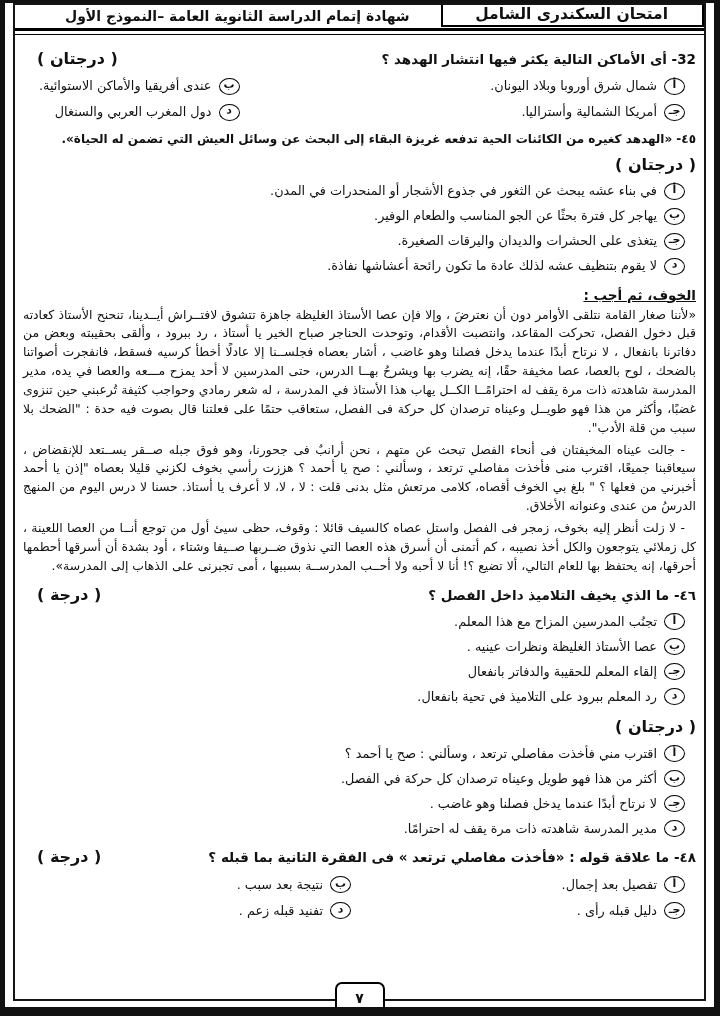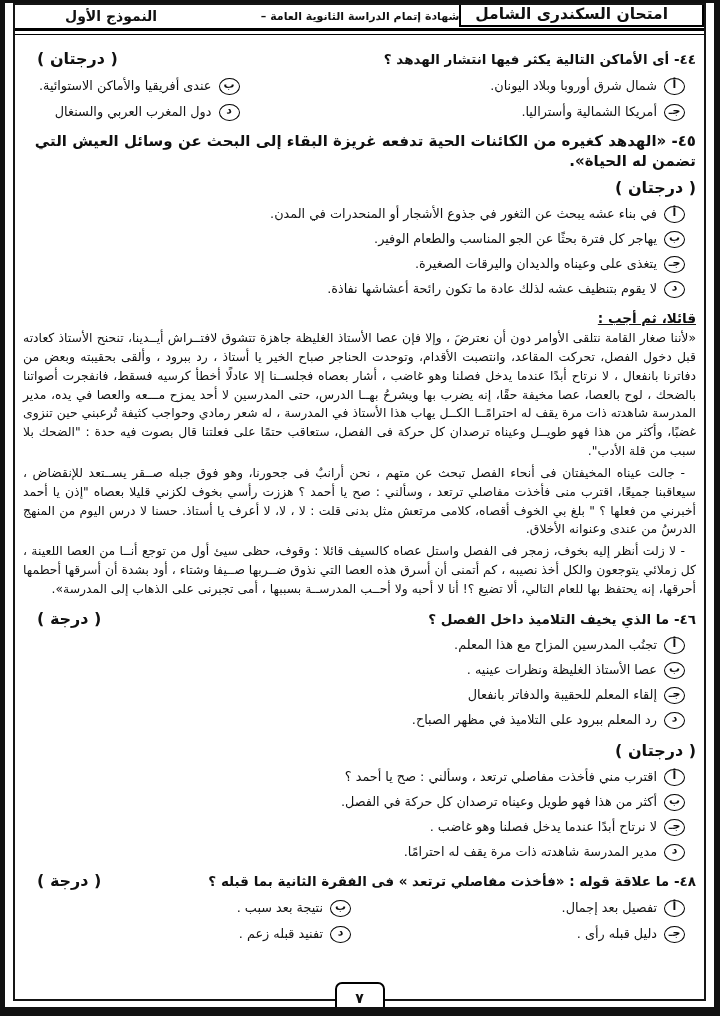--- a/index.html
+++ b/index.html
@@ -26,27 +26,27 @@
   
   .hdr{
     display:flex;align-items:center;
     height:22px;
     padding:0 0 0 4px;
   }
   .exam-box{
     border:2px solid #000;
     border-top:none;
     font-weight:bold;font-size:15.5px;
-    padding:1px 34px 2px 14px;
+    padding:1px 34px 2px 32px;
     white-space:nowrap;
     line-height:1.1;
   }
   .cert{
-    flex:1;text-align:right;
-    font-weight:bold;font-size:11px;
+    flex:1;text-align:left;
+    font-weight:bold;font-size:14px;
     white-space:nowrap;
   }
   .model{
     font-weight:bold;font-size:14px;
     padding-left:46px;white-space:nowrap;
   }
   .rule{
     height:3px;
     border-top:3px solid #000;
     border-bottom:1.5px solid #000;
@@ -72,21 +72,21 @@
     border:1.5px solid #000;border-radius:50%;
     display:flex;align-items:center;justify-content:center;
     font-weight:bold;font-size:11px;
     padding-bottom:2px;box-sizing:border-box;
   }
   .two-col{display:grid;grid-template-columns:1fr 1fr;}
   .two-col .opt{margin-top:9px;}
   .pad-r{padding-right:120px;}
   .q48-grid{grid-template-columns:48% 52%;}
   .q48-grid .opt-left{padding-right:22px;}
-  .statement{font-weight:bold;font-size:15px;line-height:1.3;margin-top:11px;}
+  .statement{font-weight:bold;font-size:12px;line-height:1.3;margin-top:11px;}
   .read-head{
     font-weight:bold;font-size:13.5px;
     text-decoration:underline;
     margin-top:12px;
   }
   .para{
     font-size:12.4px;line-height:1.52;
     text-align:justify;
     margin:3px 0 0 0;
   }
@@ -115,21 +115,21 @@
         <span>امتحان السكندرى الشامل</span>
       </div>
       <div class="cert">شهادة إتمام الدراسة الثانوية العامة –</div>
       <div class="model">النموذج الأول</div>
     </div>
     <div class="rule"></div>
 
     <div class="content">
 
       <div class="q-head mt14">
-        <span>٤٤- أى الأماكن التالية يكثر فيها انتشار الهدهد ؟</span>
+        <span>32- أى الأماكن التالية يكثر فيها انتشار الهدهد ؟</span>
         <span class="marks">( درجتان )</span>
       </div>
       <div class="two-col">
         <div class="opt">
           <span class="letter">أ</span>
           <span>شمال شرق أوروبا وبلاد اليونان.</span>
         </div>
         <div class="opt pad-r">
           <span class="letter">ب</span>
           <span>عندى أفريقيا والأماكن الاستوائية.</span>
@@ -152,29 +152,29 @@
         <div class="opt">
           <span class="letter">أ</span>
           <span>في بناء عشه يبحث عن الثغور في جذوع الأشجار أو المنحدرات في المدن.</span>
         </div>
         <div class="opt">
           <span class="letter">ب</span>
           <span>يهاجر كل فترة بحثًا عن الجو المناسب والطعام الوفير.</span>
         </div>
         <div class="opt">
           <span class="letter">جـ</span>
-          <span>يتغذى على وعيناه والديدان واليرقات الصغيرة.</span>
+          <span>يتغذى على الحشرات والديدان واليرقات الصغيرة.</span>
         </div>
         <div class="opt">
           <span class="letter">د</span>
           <span>لا يقوم بتنظيف عشه لذلك عادة ما تكون رائحة أعشاشها نفاذة.</span>
         </div>
       </div>
 
-      <div class="read-head">قائلا، ثم أجب :</div>
+      <div class="read-head">الخوف، ثم أجب :</div>
       <p class="para">«لأننا صغار القامة نتلقى الأوامر دون أن نعترضَ ، وإلا فإن عصا الأستاذ الغليظة جاهزة تتشوق لافتــراش أيــدينا، تنحنح الأستاذ كعادته قبل دخول الفصل، تحركت المقاعد، وانتصبت الأقدام، وتوحدت الحناجر صباح الخير يا أستاذ ، رد ببرود ، وألقى بحقيبته وبعض من دفاترنا بانفعال ، لا نرتاح أبدًا عندما يدخل فصلنا وهو غاضب ، أشار بعصاه فجلســنا إلا عادلًا أخطأ كرسيه فسقط، فانفجرت أصواتنا بالضحك ، لوح بالعصا، عصا مخيفة حقًا، إنه يضرب بها ويشرحُ بهــا الدرس، حتى المدرسين لا أحد يمزح مـــعه والعصا في يده، مدير المدرسة شاهدته ذات مرة يقف له احترامًــا الكــل يهاب هذا الأستاذ في المدرسة ، له شعر رمادي وحواجب كثيفة تُرعبني حين تنزوى غضبًا، وأكثر من هذا فهو طويــل وعيناه ترصدان كل حركة فى الفصل، ستعاقب حتمًا على فعلتنا قال بصوت فيه حدة : "الضحك بلا سبب من قلة الأدب".</p>
       <p class="para indent">- جالت عيناه المخيفتان فى أنحاء الفصل تبحث عن متهم ، نحن أرانبٌ فى جحورنا، وهو فوق جبله صــقر يســتعد للإنقضاض ، سيعاقبنا جميعًا، اقترب منى فأخذت مفاصلي ترتعد ، وسألني : صح يا أحمد ؟ هززت رأسي بخوف لكزني قليلا بعصاه "إذن يا أحمد أخبرني من فعلها ؟ " بلغ بي الخوف أقصاه، كلامى مرتعش مثل بدنى قلت : لا ، لا، لا أعرف يا أستاذ. حسنا لا درس اليوم من المنهج الدرسُ من عندى وعنوانه الأخلاق.</p>
       <p class="para indent">- لا زلت أنظر إليه بخوف، زمجر فى الفصل واستل عصاه كالسيف قائلا : وقوف، حظى سيئ أول من توجع أنــا من العصا اللعينة ، كل زملائي يتوجعون والكل أخذ نصيبه ، كم أتمنى أن أسرق هذه العصا التي نذوق ضــربها صــيفا وشتاء ، أود بشدة أن أسرقها أحطمها أحرقها، إنه يحتفظ بها للعام التالي، ألا تضيع ؟! أنا لا أحبه ولا أحــب المدرســة بسببها ، أمى تجبرنى على الذهاب إلى المدرسة».</p>
 
       <div class="q-head mt10">
         <span>٤٦- ما الذي يخيف التلاميذ داخل الفصل ؟</span>
         <span class="marks">( درجة )</span>
       </div>
       <div>
         <div class="opt">
@@ -184,21 +184,21 @@
         <div class="opt">
           <span class="letter">ب</span>
           <span>عصا الأستاذ الغليظة ونظرات عينيه .</span>
         </div>
         <div class="opt">
           <span class="letter">جـ</span>
           <span>إلقاء المعلم للحقيبة والدفاتر بانفعال</span>
         </div>
         <div class="opt">
           <span class="letter">د</span>
-          <span>رد المعلم ببرود على التلاميذ في مظهر الصباح.</span>
+          <span>رد المعلم ببرود على التلاميذ في تحية بانفعال.</span>
         </div>
       </div>
 
       <div class="q-head mt12">
         <span class="marks">( درجتان )</span>
       </div>
       <div>
         <div class="opt">
           <span class="letter">أ</span>
           <span>اقترب مني فأخذت مفاصلي ترتعد ، وسألني : صح يا أحمد ؟</span>

